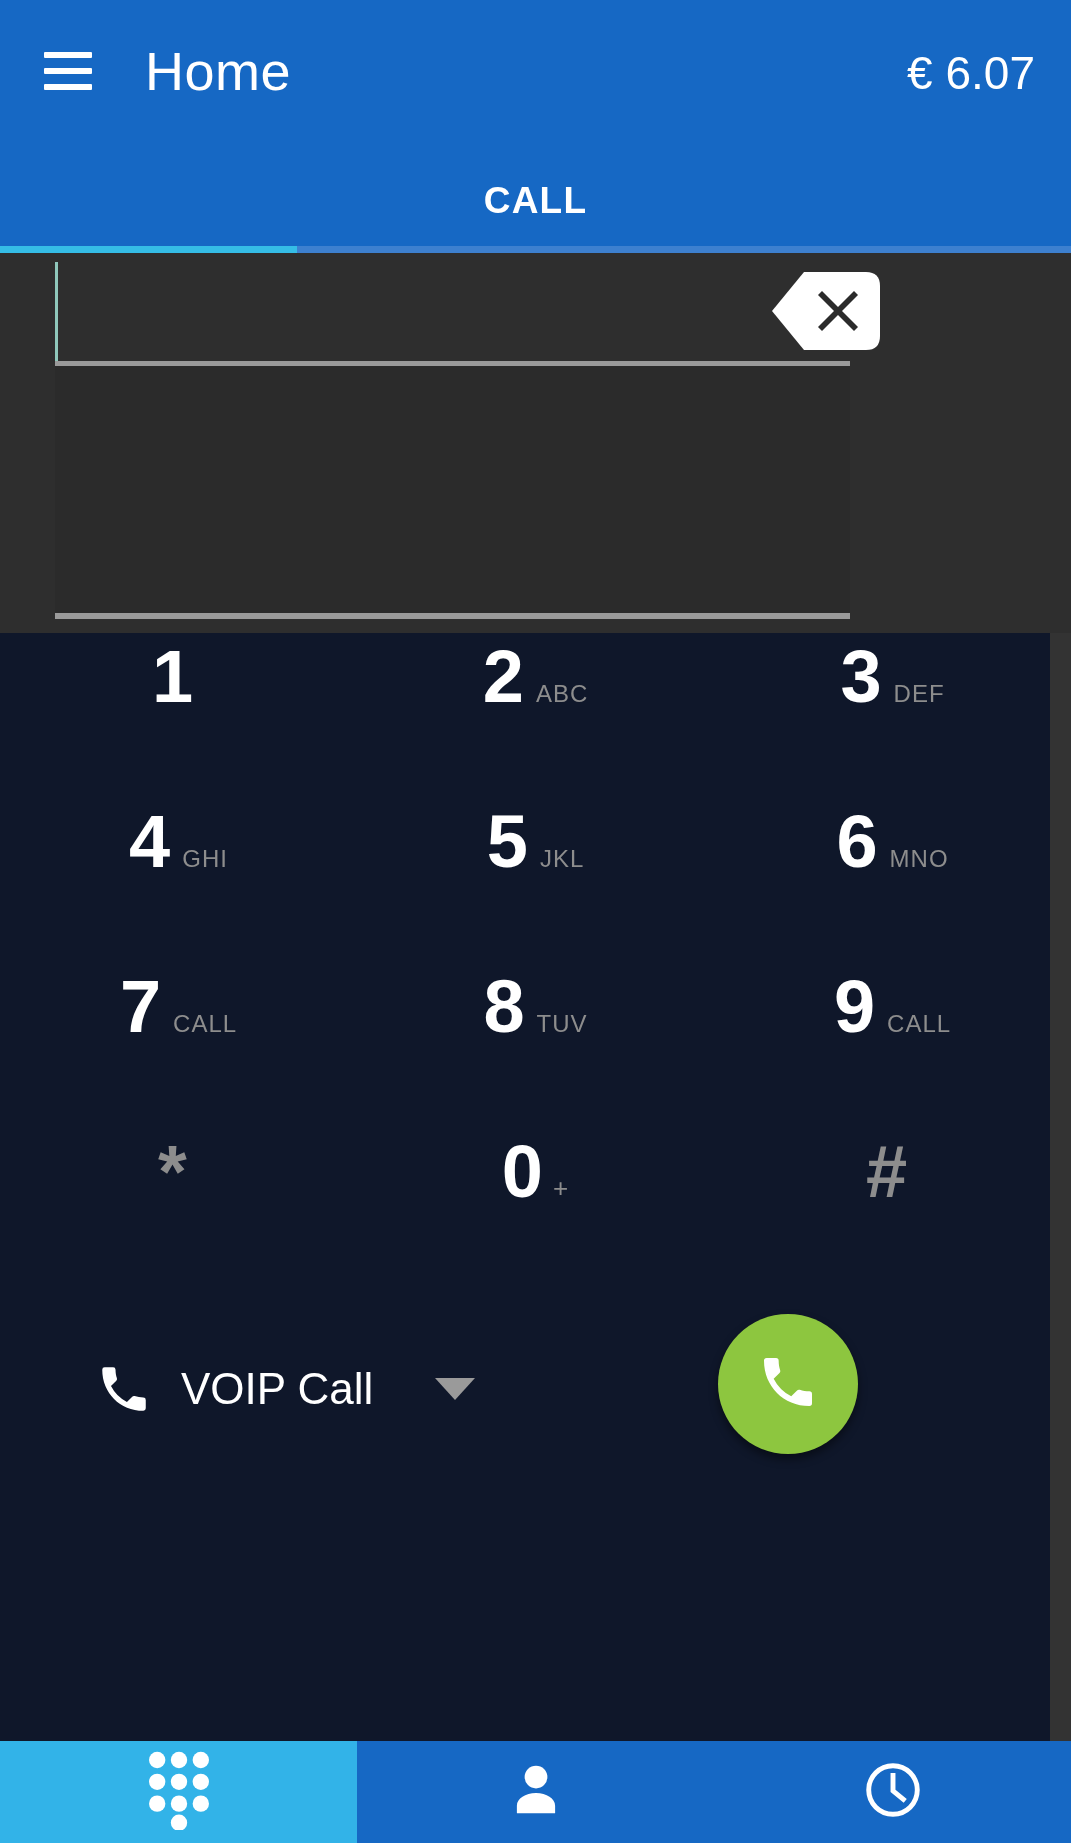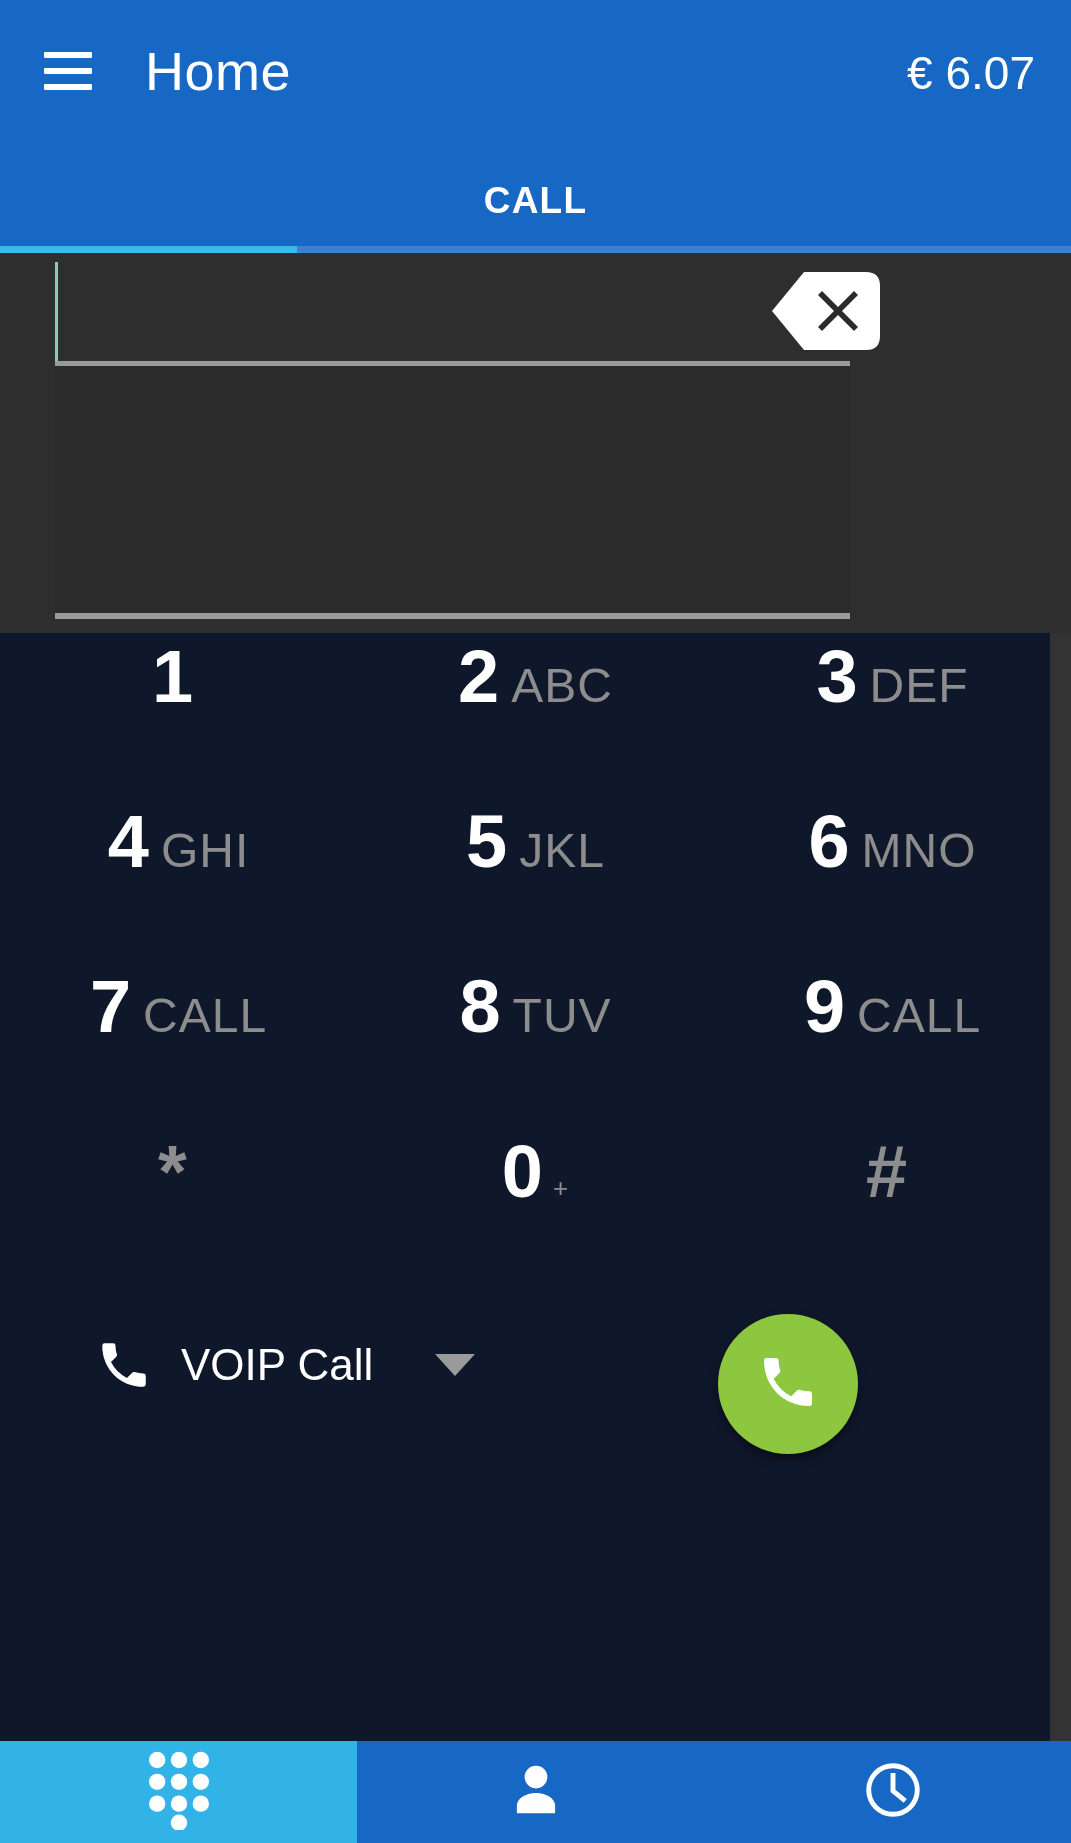--- a/index.html
+++ b/index.html
@@ -97,31 +97,31 @@
   }
   .key {
     position:relative; display:flex; align-items:baseline; justify-content:center;
     cursor:pointer; user-select:none;
   }
   .key .digit {
     font-size:74px; font-weight:bold; color:#ffffff; line-height:74px;
   }
   .key .digit.muted { color:#8d8d8d; font-weight:bold; }
   .key .letters {
-    font-size:48px; color:#8d8d8d; letter-spacing:1px;
+    font-size:24px; color:#8d8d8d; letter-spacing:1px;
     margin-left:12px; line-height:44px; font-weight:400;
   }
   .key .letters.tiny { font-size:26px; margin-left:10px; }
 
   
   .action-row {
     position:absolute; left:0; top:1300px; width:1071px; height:175px;
   }
   .voip-btn {
-    position:absolute; left:95px; top:36px; display:flex; align-items:center;
+    position:absolute; left:95px; top:60px; display:flex; align-items:center;
     cursor:pointer;
   }
   .voip-btn .phone-ic { width:58px; height:58px; }
   .voip-label {
     font-size:44px; color:#ffffff; margin-left:28px; line-height:58px;
     font-weight:400;
   }
   .caret {
     width:0;height:0; margin-left:62px;
     border-left:20px solid transparent; border-right:20px solid transparent;

